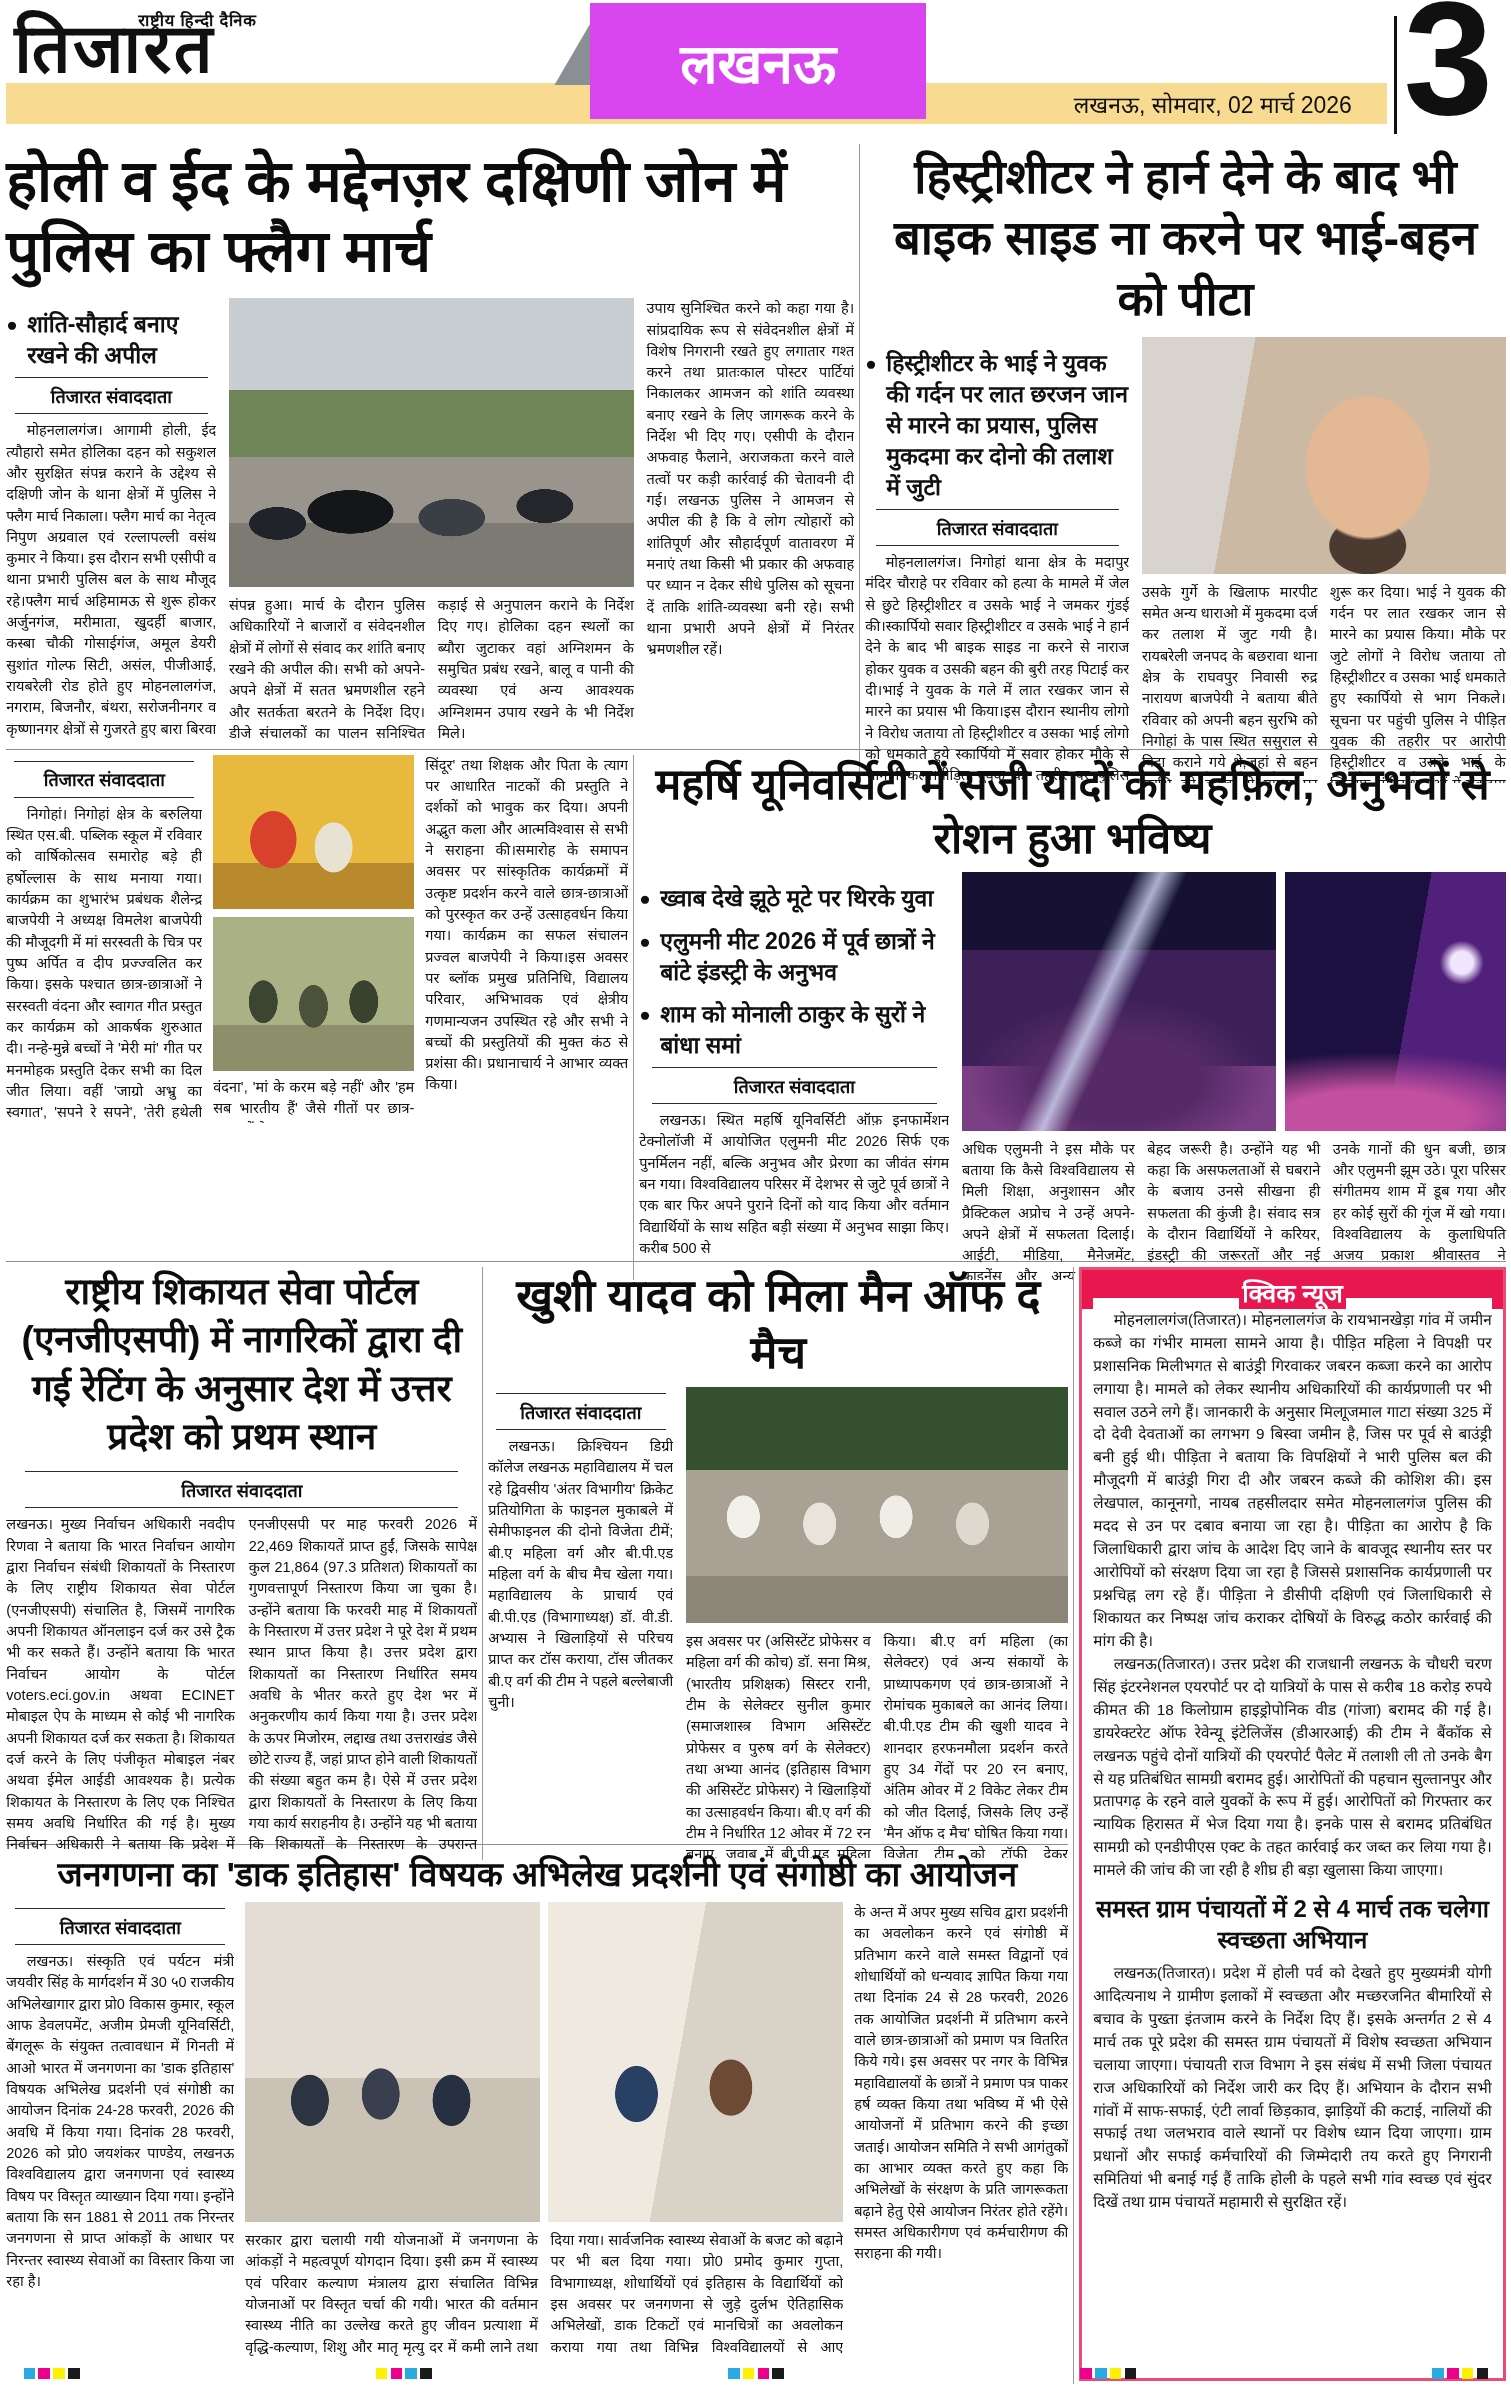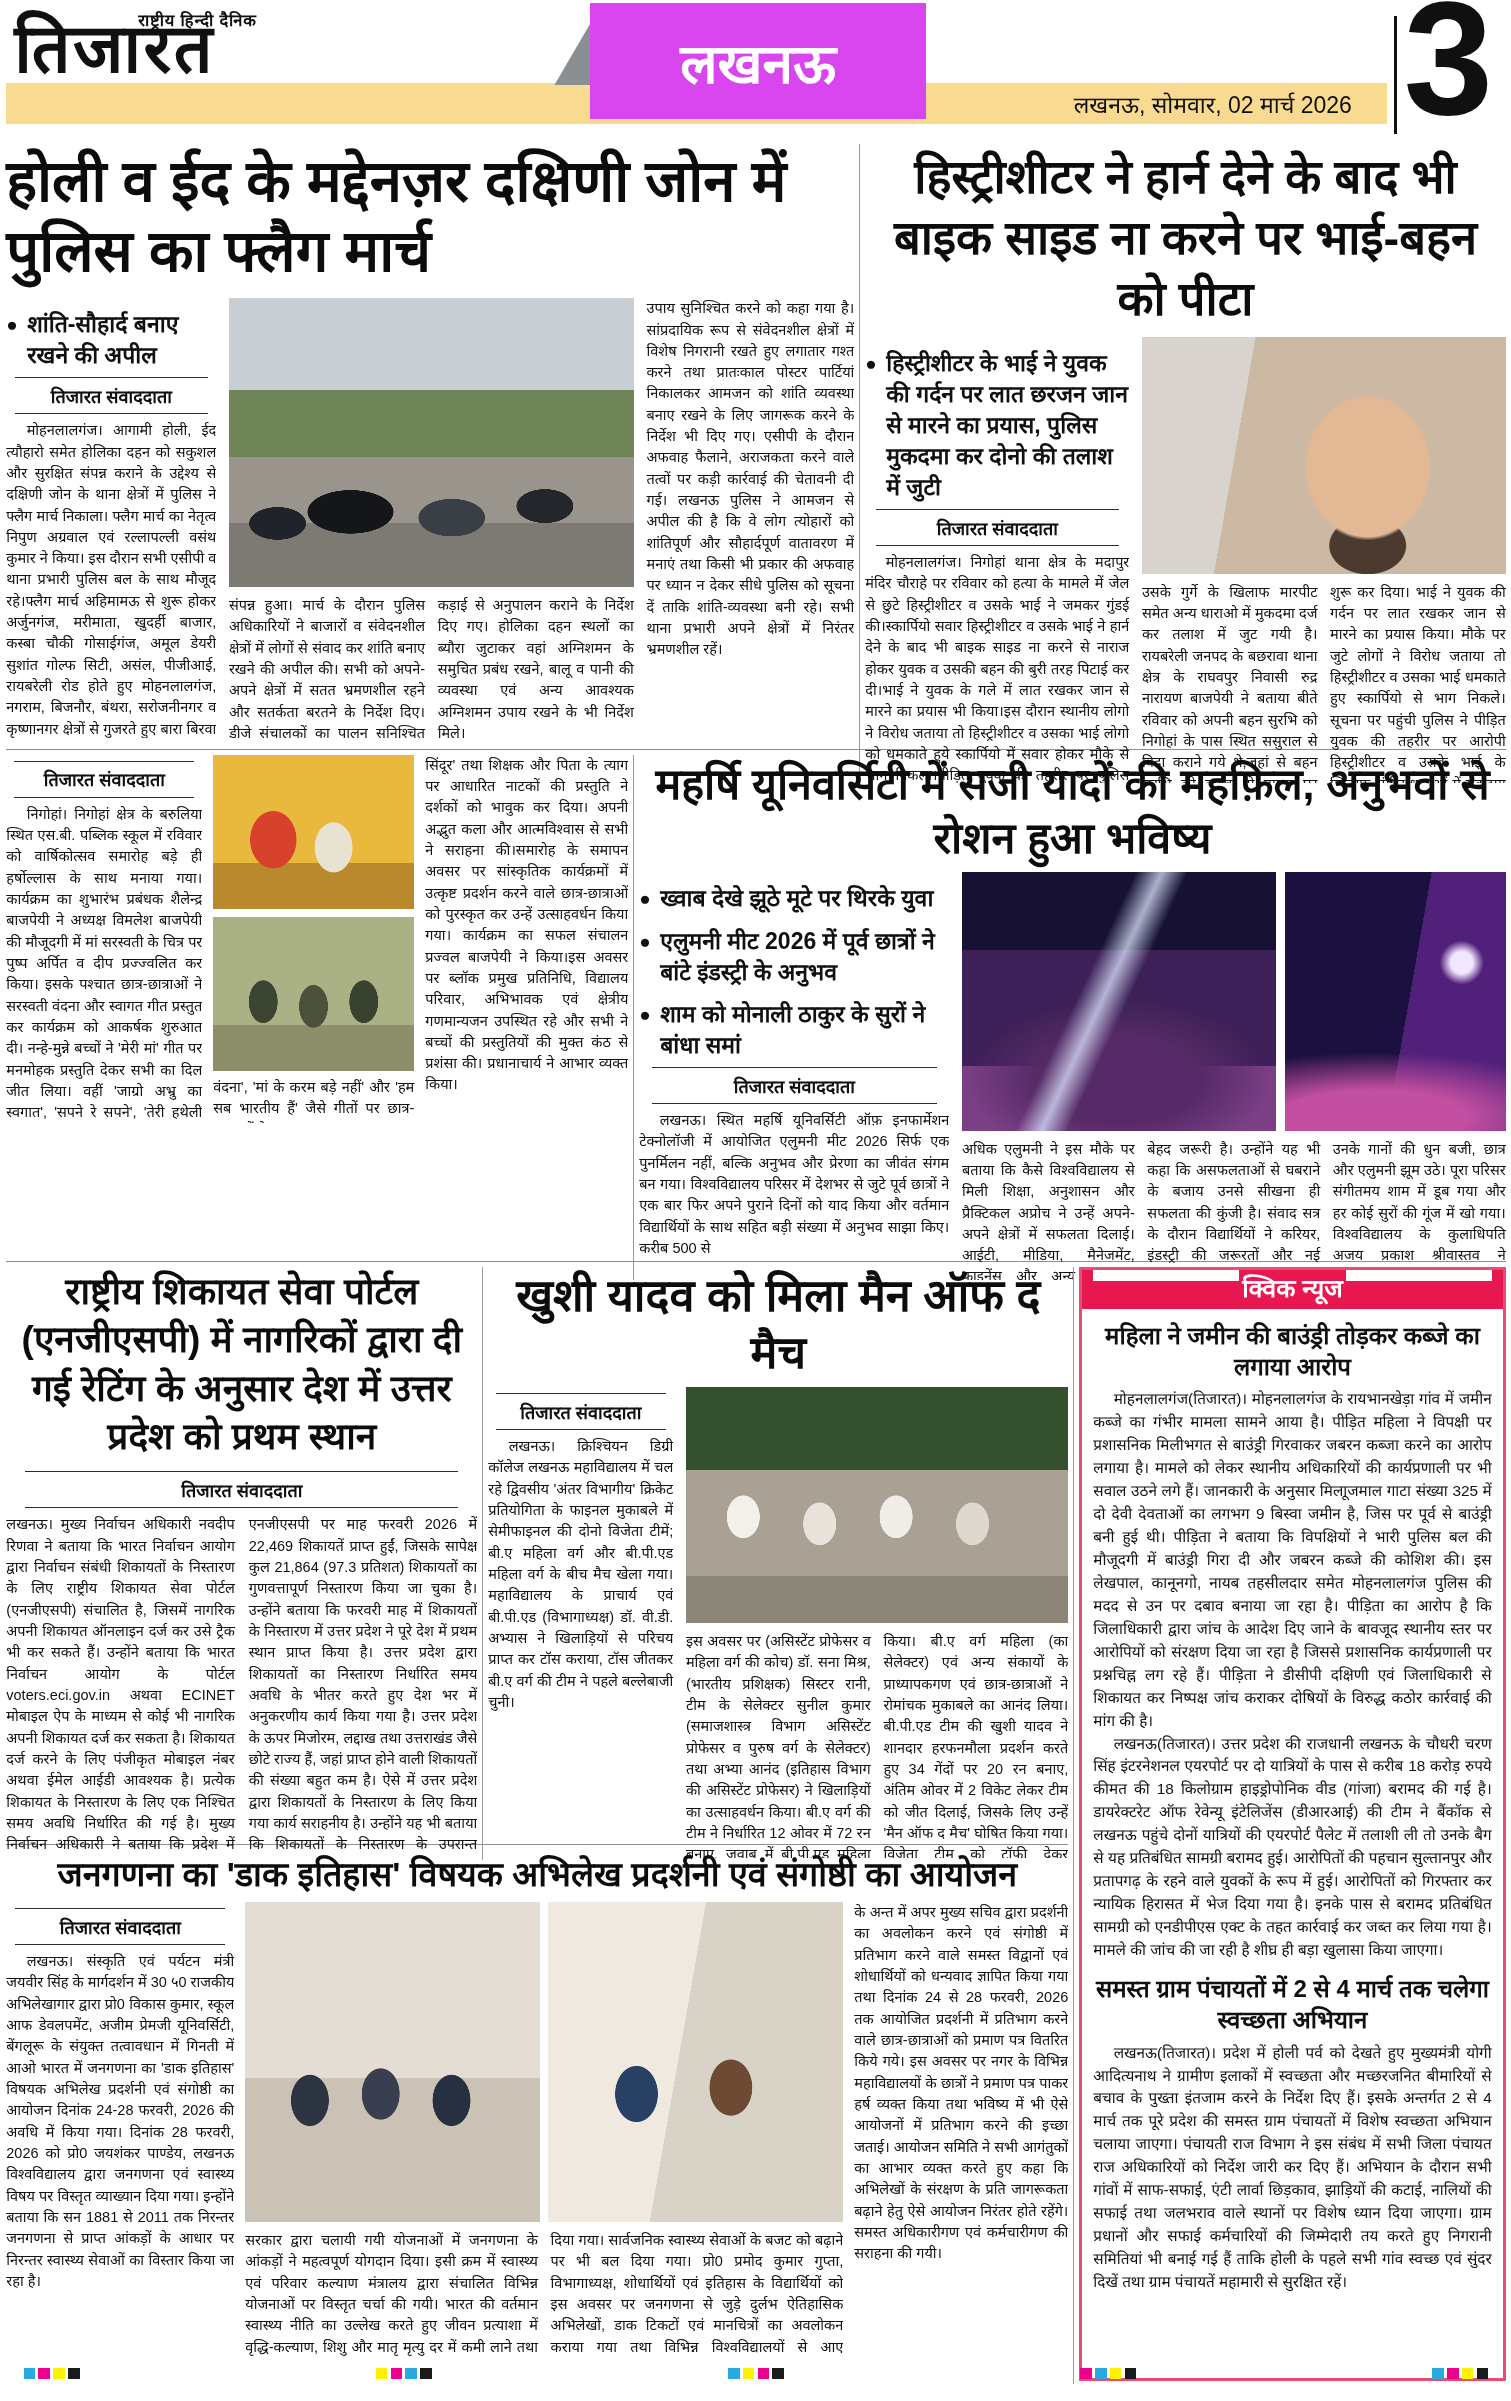--- a/index.html
+++ b/index.html
@@ -106,21 +106,21 @@
       radial-gradient(31px 42px at 70% 62%, #273041 60%, transparent 62%),
       linear-gradient(#e3ddd3 0 55%, #c9c2b5 55% 100%)}
   .census-ph2{height:320px;background:
       radial-gradient(35px 46px at 30% 60%, #274064 60%, transparent 62%),
       radial-gradient(35px 46px at 62% 58%, #6c4a33 60%, transparent 62%),
       linear-gradient(100deg,#efe9df 0 45%, #d9d2c6 45% 100%)}
   .census-subcols{column-count:2;column-gap:12.6px;margin-top:7.9px}
 
   
   .quick-news{border:3.1px solid #E94E72;height:1114px;padding:0 11px 7.9px;overflow:hidden}
-  .qn-banner{margin:0 -11px;background:#E8174F;height:39px;display:flex;align-items:flex-start;gap:3px;padding:0 11px}
+  .qn-banner{margin:0 -11px;background:#E8174F;height:39px;display:flex;align-items:flex-end;gap:3px;padding:0 11px}
   .qn-banner .stripe{flex:1;height:11px;background:#fff}
   .qn-banner .qn-title{color:#fff;font-size:25px;font-weight:900;white-space:nowrap}
   .qn-head{font-size:24px;font-weight:900;text-align:center;line-height:1.3;margin:11px 0 6.3px}
   .qn-body{font-size:15.3px;line-height:1.5;text-align:justify;text-indent:20.4px}
 
   
   .regmarks{position:absolute;bottom:4.7px;left:0;width:100%;display:flex;justify-content:space-between;padding:0 23.6px}
   .markset{display:flex;gap:3.1px}
   .markset i{display:block;width:11.8px;height:11.8px}
   .m-c{background:#29ABE2}.m-m{background:#EC008C}.m-y{background:#FFF200}.m-k{background:#1a1a1a}
@@ -284,21 +284,20 @@
     <div class="vrule"></div>
 
     <aside class="quick-news">
       <div class="qn-banner">
         <span class="stripe"></span>
         <span class="qn-title">क्विक न्यूज</span>
         <span class="stripe"></span>
       </div>
 
       <div>
-        <h2 class="qn-head">महिला ने जमीन की बाउंड्री तोड़कर कब्जे का लगाया आरोप</h2>
         <p class="qn-body">मोहनलालगंज(तिजारत)। मोहनलालगंज के रायभानखेड़ा गांव में जमीन कब्जे का गंभीर मामला सामने आया है। पीड़ित महिला ने विपक्षी पर प्रशासनिक मिलीभगत से बाउंड्री गिरवाकर जबरन कब्जा करने का आरोप लगाया है। मामले को लेकर स्थानीय अधिकारियों की कार्यप्रणाली पर भी सवाल उठने लगे हैं। जानकारी के अनुसार मिलाूजमाल गाटा संख्या 325 में दो देवी देवताओं का लगभग 9 बिस्वा जमीन है, जिस पर पूर्व से बाउंड्री बनी हुई थी। पीड़िता ने बताया कि विपक्षियों ने भारी पुलिस बल की मौजूदगी में बाउंड्री गिरा दी और जबरन कब्जे की कोशिश की। इस लेखपाल, कानूनगो, नायब तहसीलदार समेत मोहनलालगंज पुलिस की मदद से उन पर दबाव बनाया जा रहा है। पीड़िता का आरोप है कि जिलाधिकारी द्वारा जांच के आदेश दिए जाने के बावजूद स्थानीय स्तर पर आरोपियों को संरक्षण दिया जा रहा है जिससे प्रशासनिक कार्यप्रणाली पर प्रश्नचिह्न लग रहे हैं। पीड़िता ने डीसीपी दक्षिणी एवं जिलाधिकारी से शिकायत कर निष्पक्ष जांच कराकर दोषियों के विरुद्ध कठोर कार्रवाई की मांग की है।</p>
       </div>
 
       <div>
         <p class="qn-body">लखनऊ(तिजारत)। उत्तर प्रदेश की राजधानी लखनऊ के चौधरी चरण सिंह इंटरनेशनल एयरपोर्ट पर दो यात्रियों के पास से करीब 18 करोड़ रुपये कीमत की 18 किलोग्राम हाइड्रोपोनिक वीड (गांजा) बरामद की गई है। डायरेक्टरेट ऑफ रेवेन्यू इंटेलिजेंस (डीआरआई) की टीम ने बैंकॉक से लखनऊ पहुंचे दोनों यात्रियों की एयरपोर्ट पैलेट में तलाशी ली तो उनके बैग से यह प्रतिबंधित सामग्री बरामद हुई। आरोपितों की पहचान सुल्तानपुर और प्रतापगढ़ के रहने वाले युवकों के रूप में हुई। आरोपितों को गिरफ्तार कर न्यायिक हिरासत में भेज दिया गया है। इनके पास से बरामद प्रतिबंधित सामग्री को एनडीपीएस एक्ट के तहत कार्रवाई कर जब्त कर लिया गया है। मामले की जांच की जा रही है शीघ्र ही बड़ा खुलासा किया जाएगा।</p>
       </div>
 
       <div>
         <h2 class="qn-head">समस्त ग्राम पंचायतों में 2 से 4 मार्च तक चलेगा स्वच्छता अभियान</h2>
         <p class="qn-body">लखनऊ(तिजारत)। प्रदेश में होली पर्व को देखते हुए मुख्यमंत्री योगी आदित्यनाथ ने ग्रामीण इलाकों में स्वच्छता और मच्छरजनित बीमारियों से बचाव के पुख्ता इंतजाम करने के निर्देश दिए हैं। इसके अन्तर्गत 2 से 4 मार्च तक पूरे प्रदेश की समस्त ग्राम पंचायतों में विशेष स्वच्छता अभियान चलाया जाएगा। पंचायती राज विभाग ने इस संबंध में सभी जिला पंचायत राज अधिकारियों को निर्देश जारी कर दिए हैं। अभियान के दौरान सभी गांवों में साफ-सफाई, एंटी लार्वा छिड़काव, झाड़ियों की कटाई, नालियों की सफाई तथा जलभराव वाले स्थानों पर विशेष ध्यान दिया जाएगा। ग्राम प्रधानों और सफाई कर्मचारियों की जिम्मेदारी तय करते हुए निगरानी समितियां भी बनाई गई हैं ताकि होली के पहले सभी गांव स्वच्छ एवं सुंदर दिखें तथा ग्राम पंचायतें महामारी से सुरक्षित रहें।</p>

